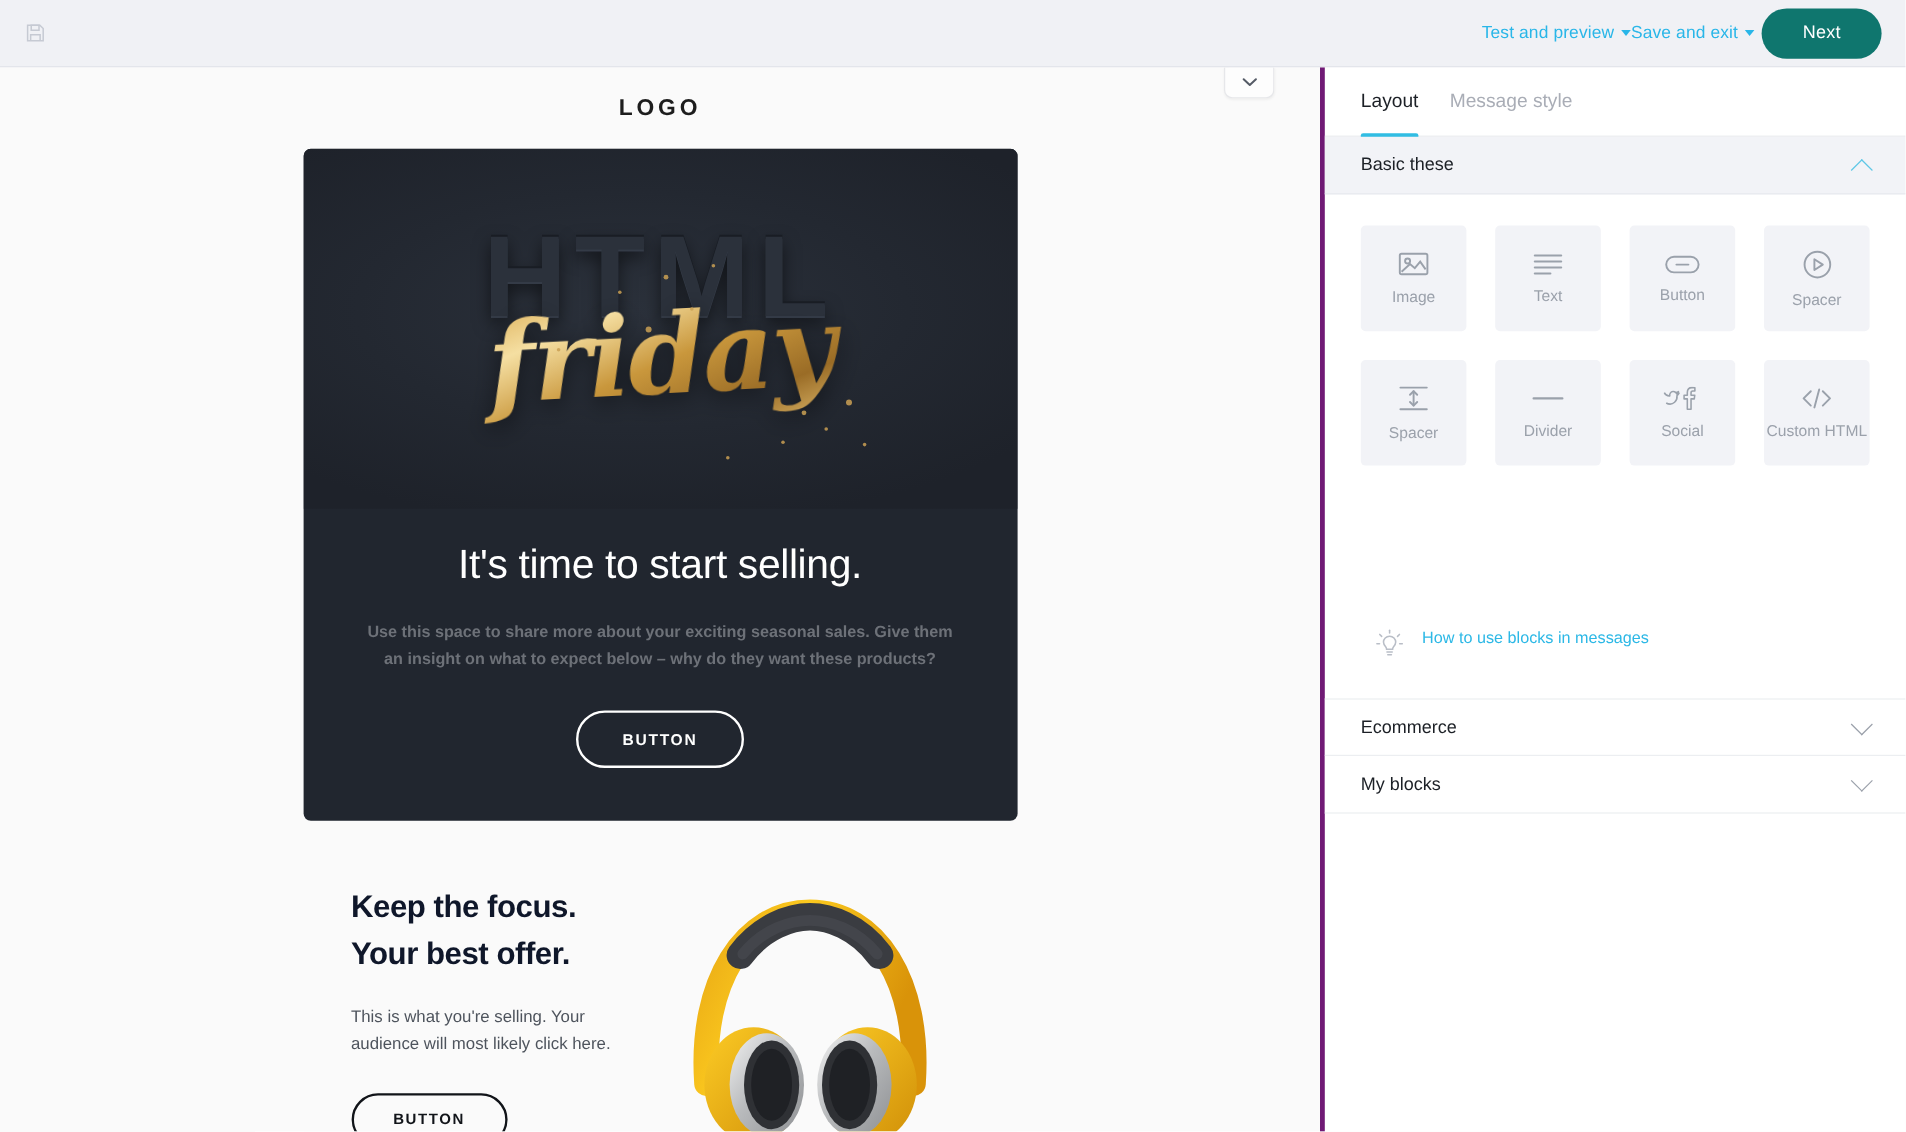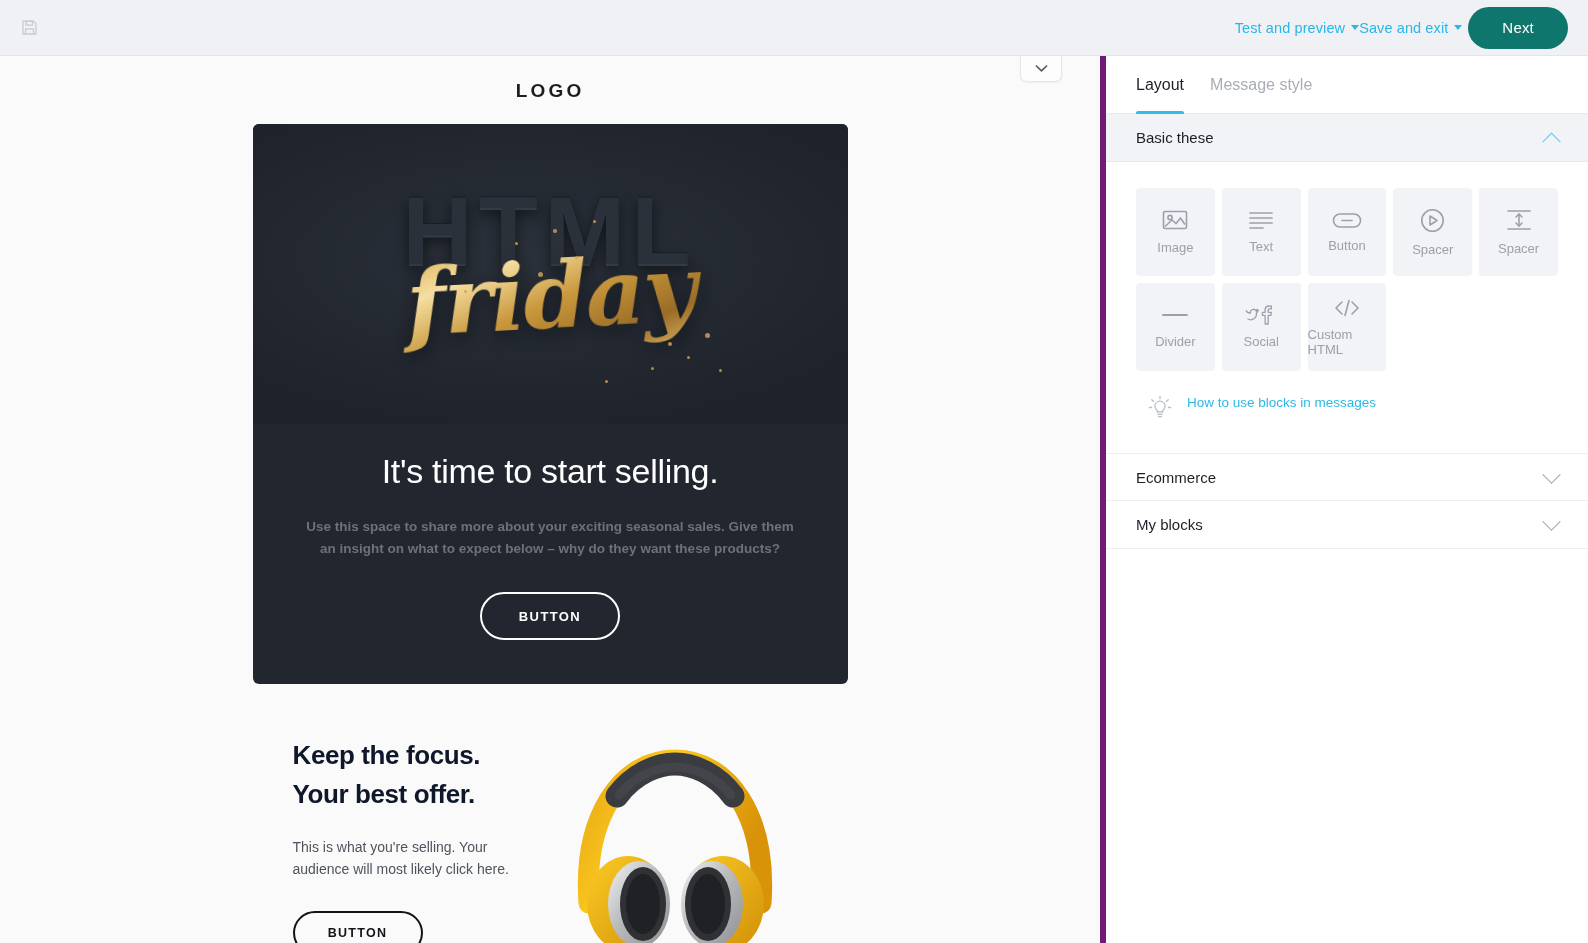--- a/index.html
+++ b/index.html
@@ -177,21 +177,21 @@
     border-radius: 0 0 7px 7px;
     display: flex; align-items: center; justify-content: center;
     cursor: pointer; z-index: 6;
     box-shadow: 0 1px 2px rgba(0,0,0,.05);
   }
 
   
   .panel {
     width: 488px; min-width: 488px;
     background: #ffffff;
-    border-left: 6px solid #701a75;
+    border-left: 4px solid #701a75;
     display: flex; flex-direction: column;
   }
   .panel-tabs {
     display: flex; gap: 26px;
     padding: 0 30px;
     border-bottom: 1px solid #e9eaee;
     height: 58px; align-items: stretch;
   }
   .ptab {
     display: flex; align-items: center;
@@ -221,22 +221,22 @@
     transform: rotate(45deg) translate(-2px,-2px);
   }
   .chev.up {
     border-color: #5fc7e6;
     transform: rotate(-135deg) translate(-3px,-3px);
   }
 
   .blocks-body { padding: 26px 30px 0 30px; }
   .blocks-grid {
     display: grid;
-    grid-template-columns: repeat(5, 1fr);
-    gap: 7px;
+    grid-template-columns: repeat(4, 1fr);
+    gap: 24px;
   }
   .block-tile {
     height: 88px;
     background: #f2f3f7;
     border-radius: 4px;
     display: flex; flex-direction: column;
     align-items: center; justify-content: center;
     gap: 9px; cursor: grab;
     user-select: none;
   }

